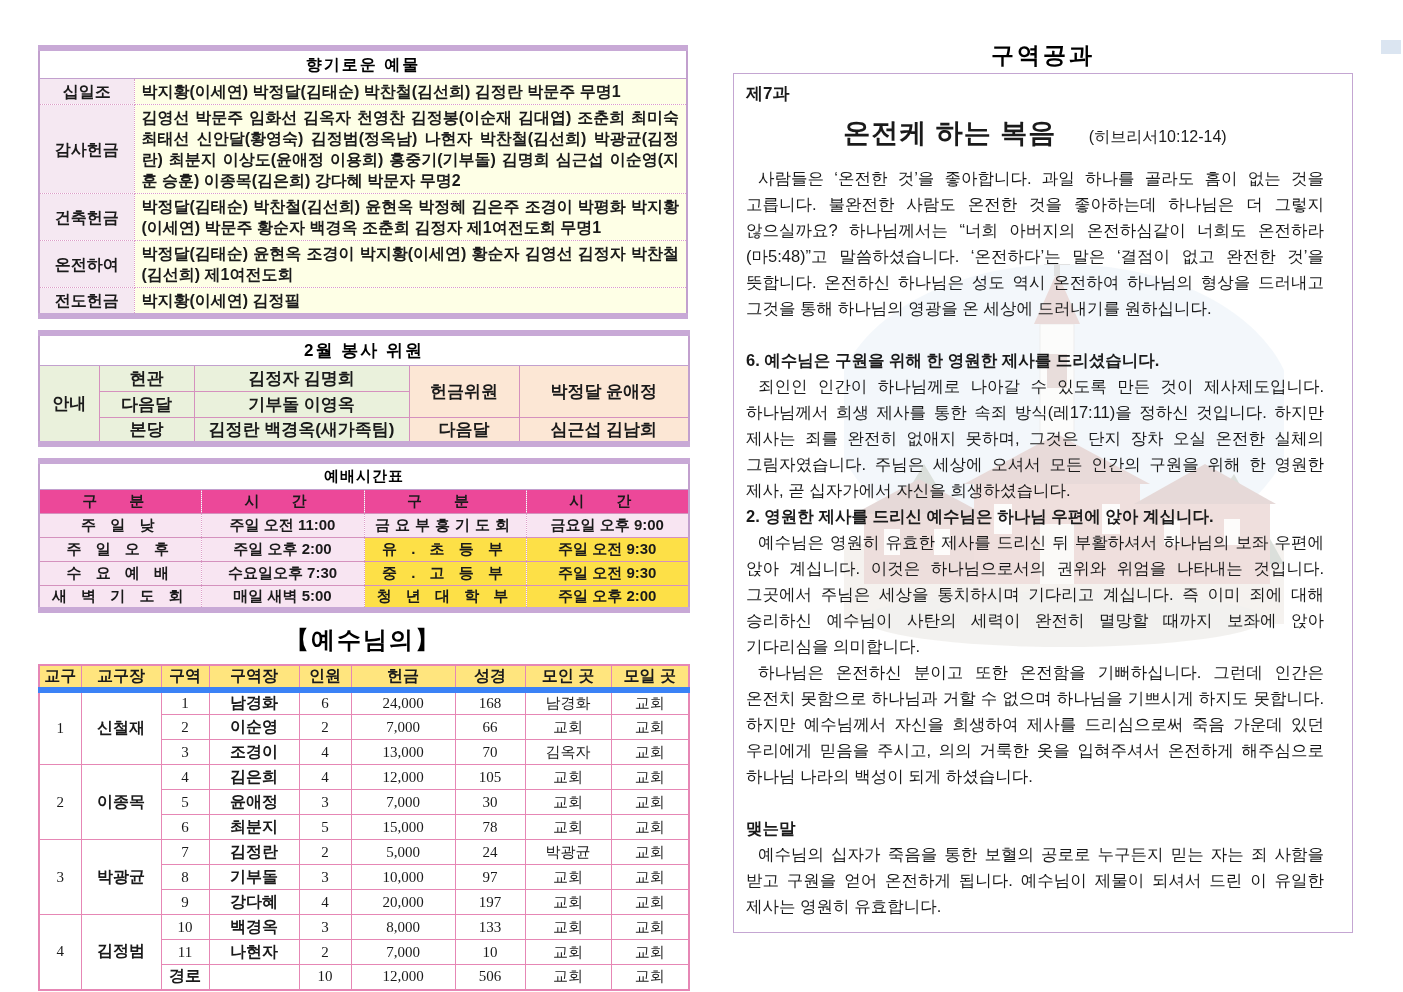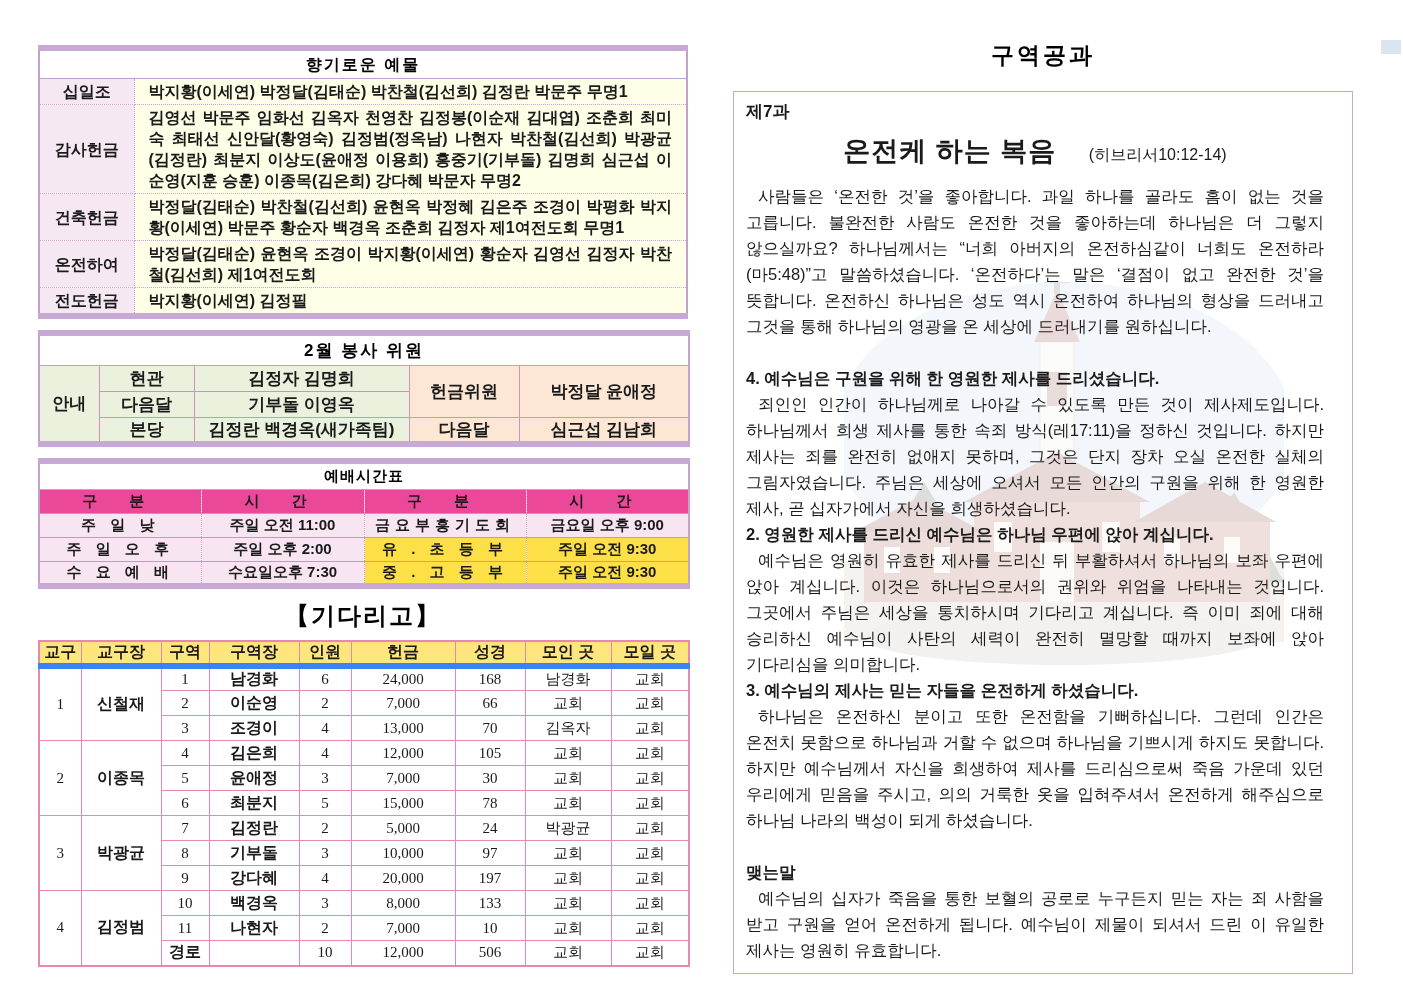--- a/index.html
+++ b/index.html
@@ -21,21 +21,21 @@
     margin-bottom:11px;
   }
   .tbl-title {
     background:#ffffff; text-align:center; font-weight:bold;
     font-size:21px; padding:3px 0; letter-spacing:2px; color:#000;
   }
 
   
   .t1 td { border:1px dotted #dd9cc8; font-weight:bold; font-size:16px; line-height:21px; }
   .t1 .lbl { background:#f5e8f2; text-align:center; width:95px; }
-  .t1 .val { background:#feffe6; padding:2px 14px; text-align:justify; }
+  .t1 .val { background:#feffe6; padding:2px 7px; text-align:justify; }
   .t1 tr.title-row td { border:none; border-bottom:1px solid #c2a0ce; }
 
   
   .t2 td { border:1px solid #d591be; font-weight:bold; font-size:17px; text-align:center; height:26px; }
   .t2 .green { background:#eaf1dc; }
   .t2 .peach { background:#fce7d5; }
   .t2 tr.title-row td { border:none; border-bottom:1px solid #c2a0ce; background:#fff; }
 
   
   .t3 td { border:1px dotted #dd9cc8; border-top:1px solid #d591be; border-bottom:1px solid #d591be;
@@ -56,21 +56,21 @@
   .t4 td { border:1px solid #e687b5; text-align:center; height:25px; font-size:15px;
            font-family:"Liberation Serif","DejaVu Serif",serif; }
   .t4 .hdr { background:#ffe57e; font-family:"Liberation Sans","DejaVu Sans",sans-serif;
              font-weight:bold; font-size:16px; border-bottom:6px solid #3b82f6; }
   .t4 .name { font-family:"Liberation Sans","DejaVu Sans",sans-serif; font-weight:bold; font-size:16px; }
 
   
   .right-col { position:absolute; left:733px; top:40px; width:620px; }
   .lesson-page-title { text-align:center; font-weight:bold; font-size:23px; letter-spacing:3px; color:#000; }
   .lesson-box {
-    position:relative; margin-top:20px; border:1px solid #c4a6d2;
+    position:relative; margin-top:2px; border:1px solid #c4a6d2;
     min-height:860px; padding:8px 28px 10px 12px; background:transparent;
   }
   .lesson-content { position:relative; z-index:1; }
   .lesson-chapter { font-weight:bold; font-size:17px; }
   .lesson-heading-line { text-align:center; margin:10px 0 14px 0; }
   .lesson-title { font-weight:bold; font-size:27px; letter-spacing:1px; }
   .lesson-ref { font-size:16px; font-weight:normal; margin-left:28px; }
   .lesson-box p { font-size:16.5px; line-height:26px; text-align:justify; word-break:keep-all; text-indent:12px; }
   .lesson-box h3 { font-size:16.5px; line-height:26px; font-weight:bold; word-break:keep-all; }
   .gap { height:26px; }
@@ -176,24 +176,30 @@
       <td class="pink">주일 오후   2:00</td>
       <td class="yellow cat">유 . 초 등 부</td>
       <td class="yellow">주일  오전   9:30</td>
     </tr>
     <tr>
       <td class="pink cat">수 요 예 배</td>
       <td class="pink">수요일오후  7:30</td>
       <td class="yellow cat">중 . 고 등 부</td>
       <td class="yellow">주일  오전   9:30</td>
     </tr>
+    <tr>
+      <td class="pink cat">새 벽 기 도 회</td>
+      <td class="pink">매일 새벽   5:00</td>
+      <td class="yellow cat">청 년 대 학 부</td>
+      <td class="yellow">주일  오후   2:00</td>
+    </tr>
   </tbody>
     </table>
 
-  <div class="report-title">【기다리고】</div>
+  <div class="report-title">【예수님의】</div>
   <table class="t4">
     <colgroup>
         <col style="width:42px">
         <col style="width:80px">
         <col style="width:48px">
         <col style="width:90px">
         <col style="width:52px">
         <col style="width:104px">
         <col style="width:70px">
         <col style="width:86px">
@@ -362,25 +368,24 @@
     </svg>
 
     <div class="lesson-content">
       <div class="lesson-chapter">제7과</div>
       <div class="lesson-heading-line">
         <span class="lesson-title">온전케 하는 복음</span>
         <span class="lesson-ref">(히브리서10:12-14)</span>
       </div>
       <p>사람들은 ‘온전한 것’을 좋아합니다. 과일 하나를 골라도 흠이 없는 것을 고릅니다. 불완전한 사람도 온전한 것을 좋아하는데 하나님은 더 그렇지 않으실까요? 하나님께서는 “너희 아버지의 온전하심같이 너희도 온전하라(마5:48)”고 말씀하셨습니다. ‘온전하다’는 말은 ‘결점이 없고 완전한 것’을 뜻합니다. 온전하신 하나님은 성도 역시 온전하여 하나님의 형상을 드러내고 그것을 통해 하나님의 영광을 온 세상에 드러내기를 원하십니다.</p>
       <div class="gap"></div>
-      <h3>4. 예수님은 구원을 위해 한 영원한 제사를 드리셨습니다.</h3>
+      <h3>6. 예수님은 구원을 위해 한 영원한 제사를 드리셨습니다.</h3>
       <p>죄인인 인간이 하나님께로 나아갈 수 있도록 만든 것이 제사제도입니다. 하나님께서 희생 제사를 통한 속죄 방식(레17:11)을 정하신 것입니다. 하지만 제사는 죄를 완전히 없애지 못하며, 그것은 단지 장차 오실 온전한 실체의 그림자였습니다. 주님은 세상에 오셔서 모든 인간의 구원을 위해 한 영원한 제사, 곧 십자가에서 자신을 희생하셨습니다.</p>
       <h3>2. 영원한 제사를 드리신 예수님은 하나님 우편에 앉아 계십니다.</h3>
       <p>예수님은 영원히 유효한 제사를 드리신 뒤 부활하셔서 하나님의 보좌 우편에 앉아 계십니다. 이것은 하나님으로서의 권위와 위엄을 나타내는 것입니다. 그곳에서 주님은 세상을 통치하시며 기다리고 계십니다. 즉 이미 죄에 대해 승리하신 예수님이 사탄의 세력이 완전히 멸망할 때까지 보좌에 앉아 기다리심을 의미합니다.</p>
-      <h3>3. 예수님의 제사는 믿는 자들을 온전하게 하셨습니다.</h3>
       <p>하나님은 온전하신 분이고 또한 온전함을 기뻐하십니다. 그런데 인간은 온전치 못함으로 하나님과 거할 수 없으며 하나님을 기쁘시게 하지도 못합니다. 하지만 예수님께서 자신을 희생하여 제사를 드리심으로써 죽음 가운데 있던 우리에게 믿음을 주시고, 의의 거룩한 옷을 입혀주셔서 온전하게 해주심으로 하나님 나라의 백성이 되게 하셨습니다.</p>
       <div class="gap"></div>
       <h3>맺는말</h3>
       <p>예수님의 십자가 죽음을 통한 보혈의 공로로 누구든지 믿는 자는 죄 사함을 받고 구원을 얻어 온전하게 됩니다. 예수님이 제물이 되셔서 드린 이 유일한 제사는 영원히 유효합니다.</p>
     </div>
   </div>
 </div>
 
 <div class="corner-mark"></div>
 

